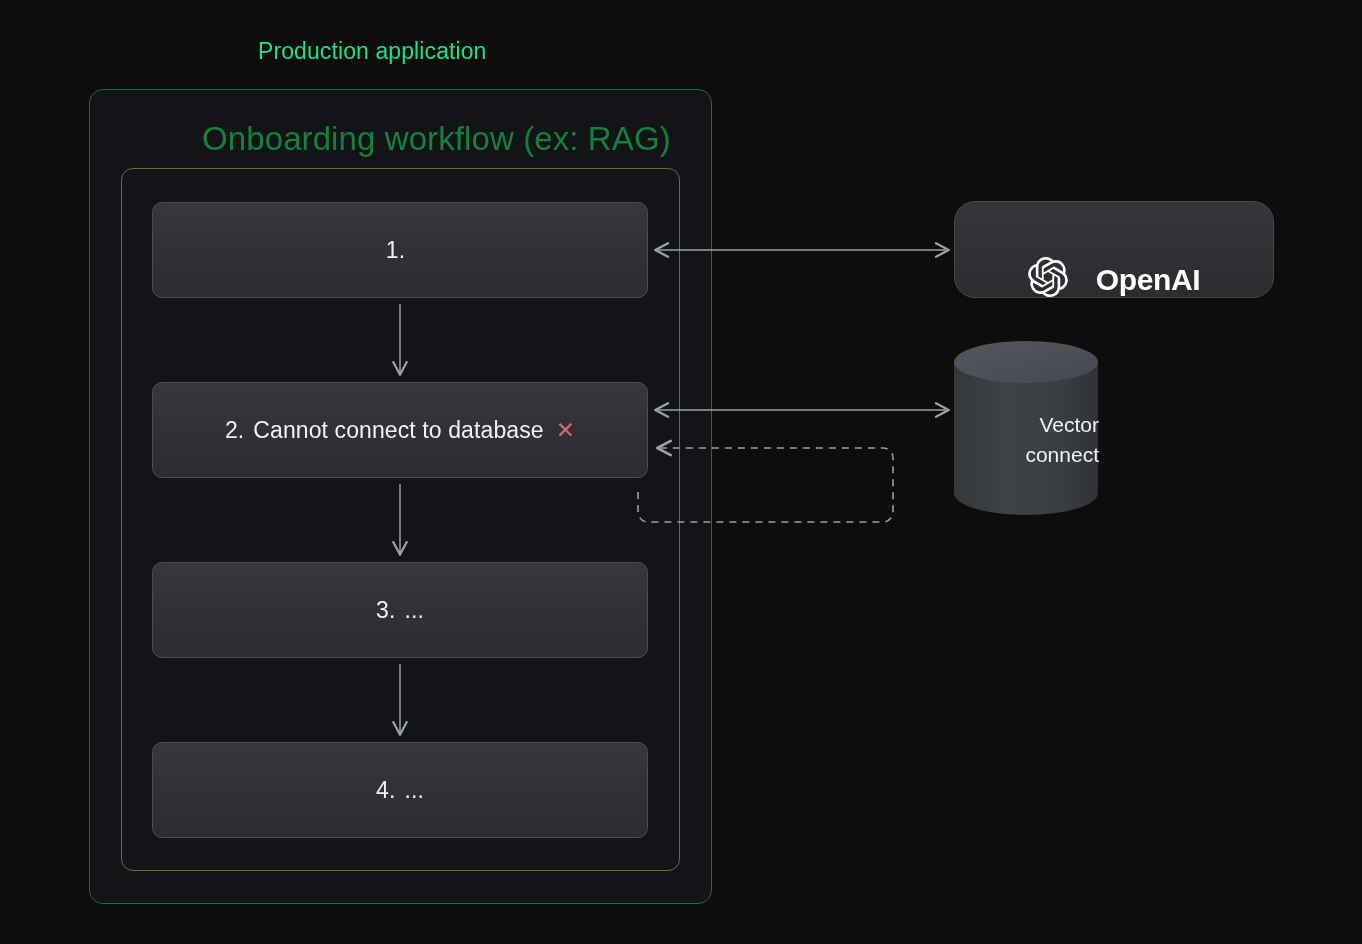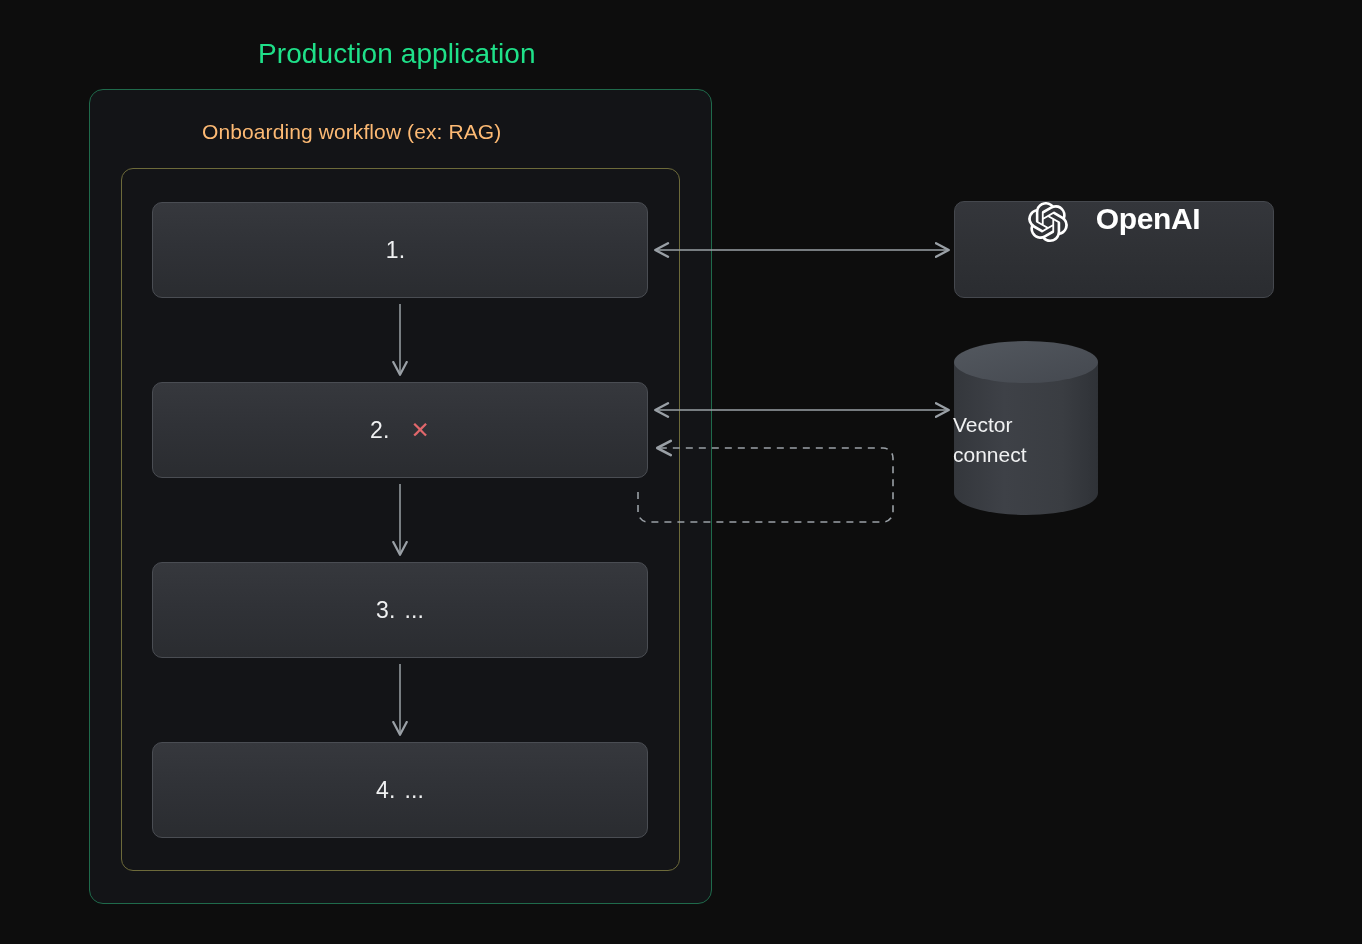--- a/index.html
+++ b/index.html
@@ -15,31 +15,31 @@
     position: relative;
     width: 1362px;
     height: 944px;
     background: #0d0d0d;
   }
 
   
   #prod-title {
     position: absolute;
     left: 258px; top: 38px;
-    font-size: 28px;
+    font-size: 23px;
     letter-spacing: 0.1px;
     color: #1fe089;
     white-space: nowrap;
   }
   #workflow-title {
     position: absolute;
     left: 202px; top: 120px;
-    font-size: 21px;
+    font-size: 33px;
     letter-spacing: 0.1px;
-    color: #fdba74;
+    color: #15803d;
     white-space: nowrap;
   }
 
   
   #outer-box {
     position: absolute;
     left: 89px; top: 89px;
     width: 623px; height: 815px;
     border: 1.5px solid #1f6a4b;
     border-radius: 14px;
@@ -83,44 +83,44 @@
     font-size: 23px;
     line-height: 1;
   }
 
   
   #openai-box {
     position: absolute;
     left: 954px; top: 201px;
     width: 320px; height: 97px;
     border: 1px solid #45484e;
-    border-radius: 10px;
+    border-radius: 21px;
     background: linear-gradient(180deg, #34363b 0%, #2f3135 50%, #2a2c30 100%);
     display: flex;
-    align-items: flex-start;
+    align-items: flex-end;
     justify-content: center;
     gap: 28px;
   }
   #openai-wordmark {
     color: #ffffff;
     font-size: 30px;
     font-weight: bold;
     letter-spacing: -0.4px;
   }
 
   #vector-db {
     position: absolute;
     left: 953px; top: 340px;
     width: 146px; height: 175px;
   }
   #vdb-label {
     position: absolute;
     left: 953px; top: 410px;
     width: 146px;
-    text-align: left;
+    text-align: right;
     color: #f0f1f2;
     font-size: 21px;
     line-height: 30px;
     pointer-events: none;
   }
 
   
   #connectors {
     position: absolute;
     left: 0; top: 0;
@@ -140,20 +140,21 @@
   <div id="workflow-title">Onboarding workflow (ex: RAG)</div>
 
   <div id="inner-box"></div>
 
   <div id="step-1" class="step-box">
     <span class="step-num">1.</span>
   </div>
 
   <div id="step-2" class="step-box">
     <span class="step-num">2.</span>
+    <span>Cannot connect to database</span>
     <span class="fail-x">✕</span>
   </div>
 
   <div id="step-3" class="step-box">
     <span class="step-num">3.</span>
     <span>...</span>
   </div>
 
   <div id="step-4" class="step-box">
     <span class="step-num">4.</span>

